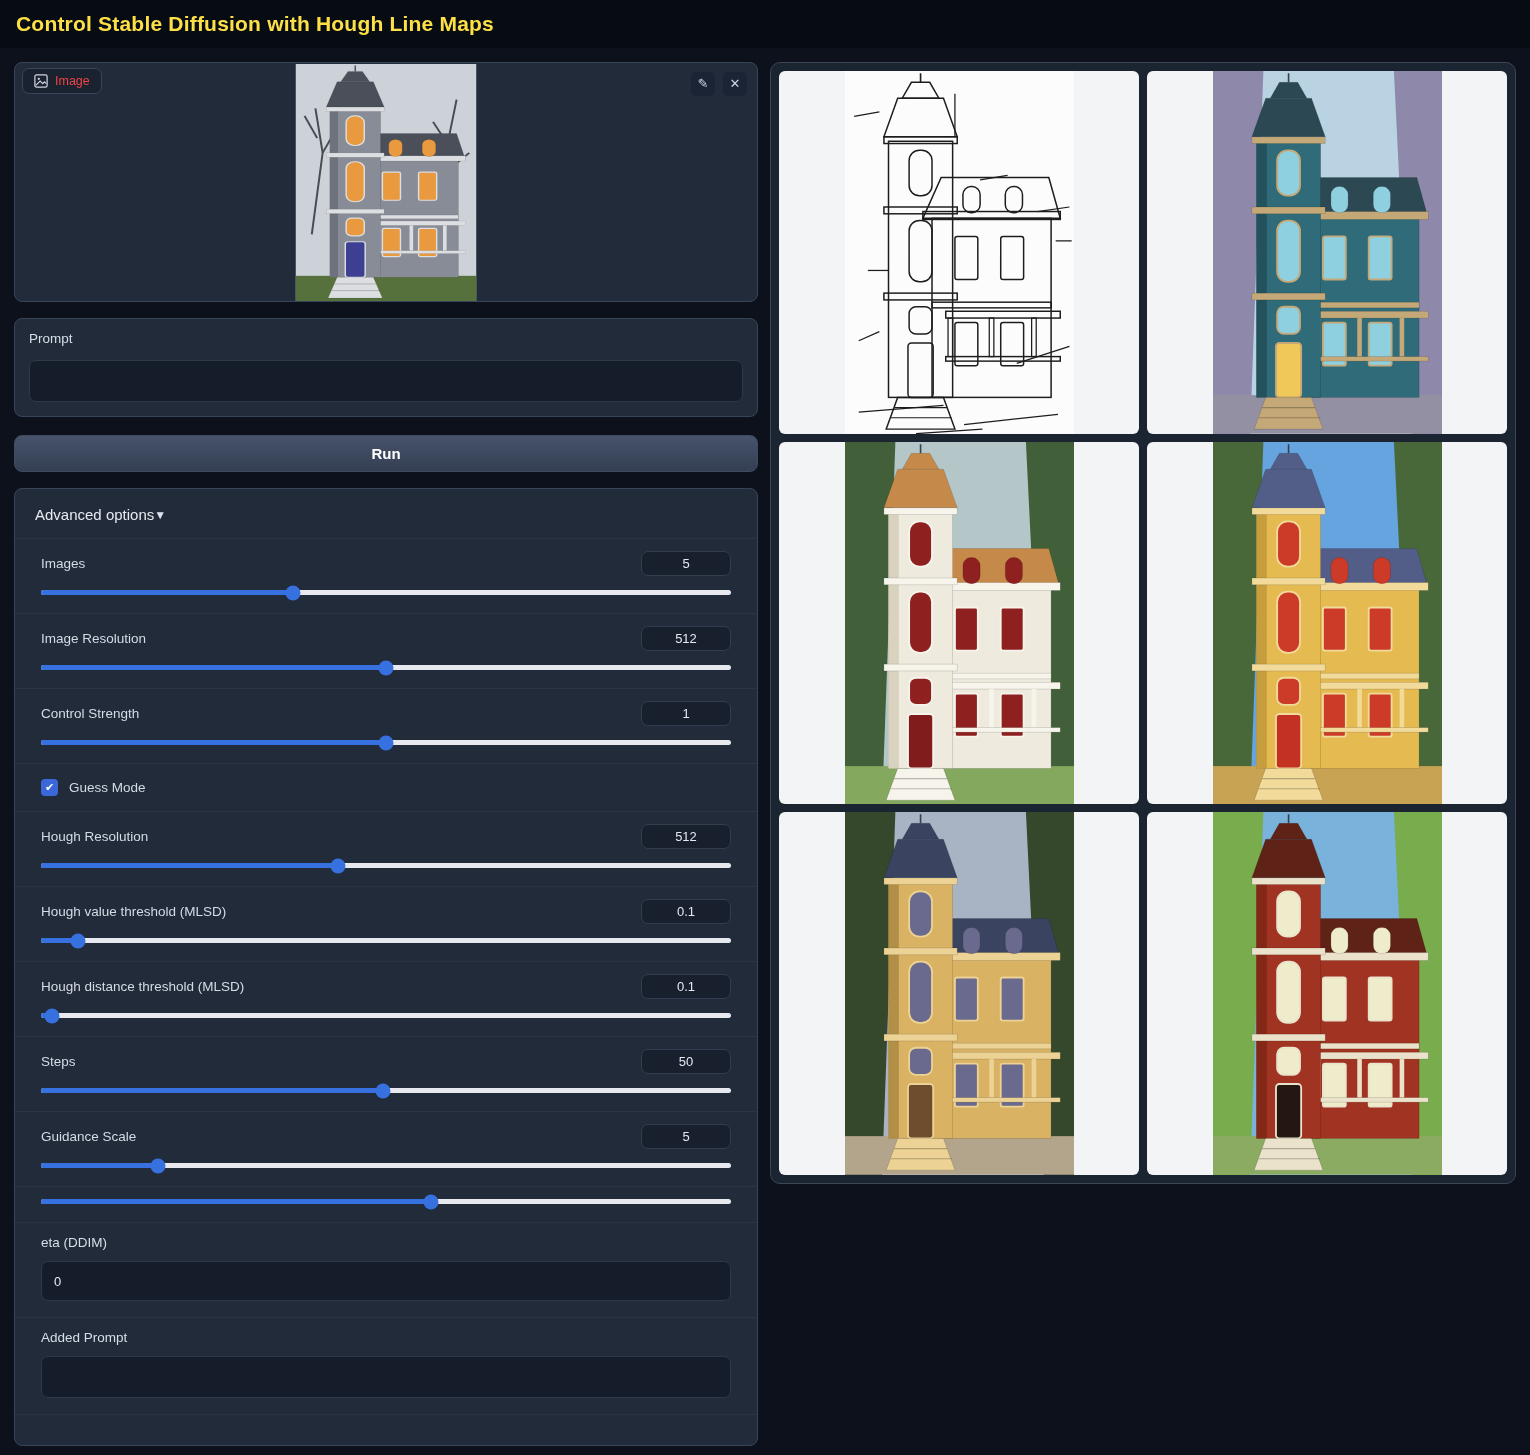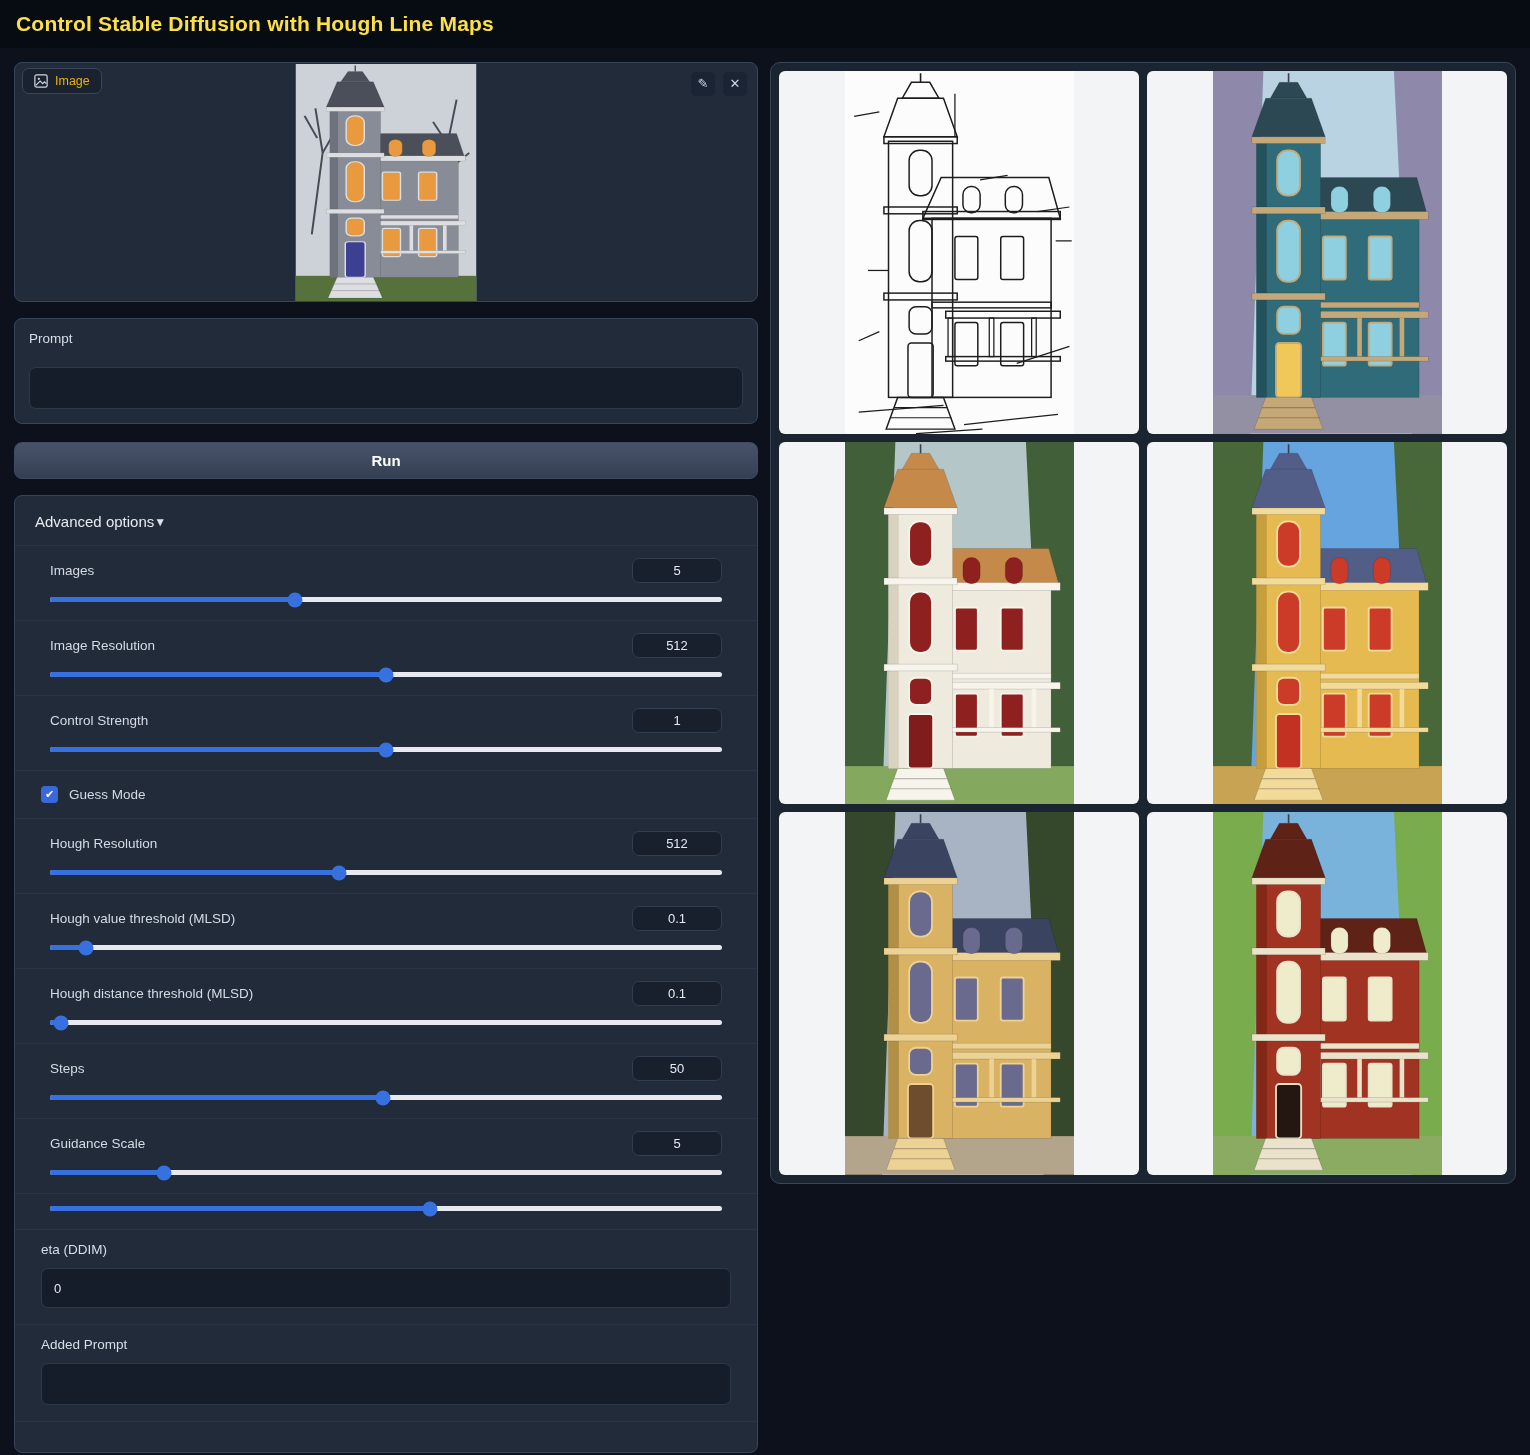--- a/index.html
+++ b/index.html
@@ -8,50 +8,50 @@
   .app-header{height:34px;padding:12px 16px 2px;background:#070b12;
         font-size:21px;font-weight:700;color:#fde047;letter-spacing:.2px;}
   .content{display:flex;gap:12px;padding:14px;}
   .left-col{width:744px;flex:none;}
   .panel{background:#212b3a;border:1px solid #38445a;border-radius:8px;box-sizing:border-box;}
 
   
   .image-panel{height:240px;position:relative;margin-bottom:16px;}
   .img-badge{position:absolute;top:5px;left:7px;display:flex;align-items:center;gap:7px;
         padding:5px 11px;background:#1a2230;border:1px solid #3a4557;border-radius:7px;
-        font-size:12.5px;color:#eab308;z-index:3;}
+        font-size:12.5px;color:#ef4444;z-index:3;}
   .badge-icon{width:14px;height:14px;}
   .img-actions{position:absolute;top:9px;right:10px;display:flex;gap:8px;z-index:3;}
   .icon-btn{width:24px;height:24px;border:0;border-radius:5px;background:#1b2434;color:#cbd5e1;
         font-size:13px;line-height:24px;text-align:center;padding:0;cursor:pointer;}
   .photo-holder{position:absolute;left:50%;top:1px;transform:translateX(-50%);
         width:181px;height:237px;overflow:hidden;}
   .photo-holder svg{width:100%;height:100%;display:block;}
 
   
   .prompt-panel{padding:12px 14px 14px;margin-bottom:18px;}
-  .field-label{display:block;font-size:13.5px;color:#d8dee8;margin-bottom:21px;}
+  .field-label{display:block;font-size:13.5px;color:#d8dee8;margin-bottom:14px;}
   .g-textarea{display:block;width:100%;height:42px;box-sizing:border-box;resize:none;
         background:#151d2b;border:1px solid #2d3848;border-radius:7px;color:#e5e9f0;
         font-family:"Liberation Sans", sans-serif;font-size:13px;padding:8px 10px;outline:none;}
   .g-input{display:block;width:100%;height:40px;box-sizing:border-box;
         background:#151d2b;border:1px solid #2d3848;border-radius:7px;color:#e5e9f0;
         font-family:"Liberation Sans", sans-serif;font-size:13px;padding:0 12px;outline:none;}
 
   
   .run-btn{display:block;width:100%;height:37px;margin-bottom:16px;border:1px solid #3f4b60;
         border-radius:8px;background:linear-gradient(#47536a,#343f53);color:#fff;
         font-family:"Liberation Sans", sans-serif;font-size:15px;font-weight:700;cursor:pointer;}
 
   
   .advanced{padding-bottom:2px;}
   .adv-header{display:flex;align-items:center;
         padding:17px 20px 15px;font-size:15px;color:#e8ebf0;cursor:pointer;}
   .arrow{font-size:12px;color:#dfe4ec;}
-  .row{border-top:1px solid #2a3444;padding:12px 35px 18px;}
+  .row{border-top:1px solid #2a3444;padding:12px 26px 18px;}
   .row-top{display:flex;justify-content:space-between;align-items:center;margin-bottom:14px;}
   .row-label{font-size:13.5px;color:#d5dbe5;}
   .val-box{min-width:68px;text-align:center;padding:4px 10px;background:#18202e;
         border:1px solid #323d4f;border-radius:7px;font-size:13px;color:#e5e9f0;}
   .val-box.wide{min-width:110px;}
   .track{position:relative;height:5px;background:#e7e9ee;border-radius:3px;}
   .fill{position:absolute;left:0;top:0;height:100%;background:#3771e0;border-radius:3px;}
   .knob{position:absolute;top:50%;transform:translate(-50%,-50%);width:15px;height:15px;
         border-radius:50%;background:#3771e0;}
   .cbx-row{display:flex;align-items:center;gap:11px;padding:15px 26px;}

